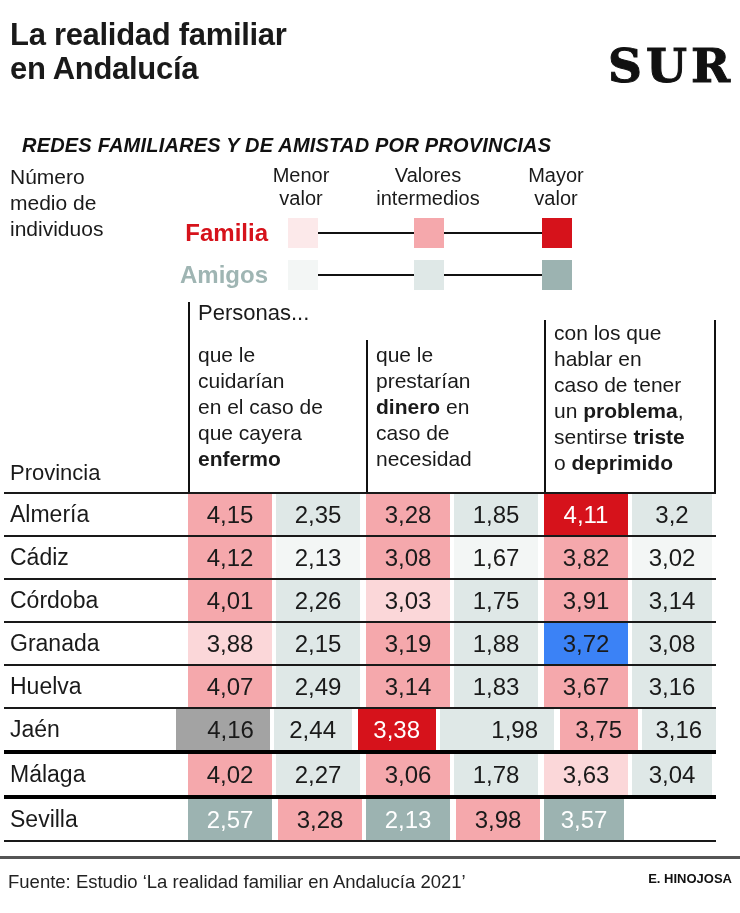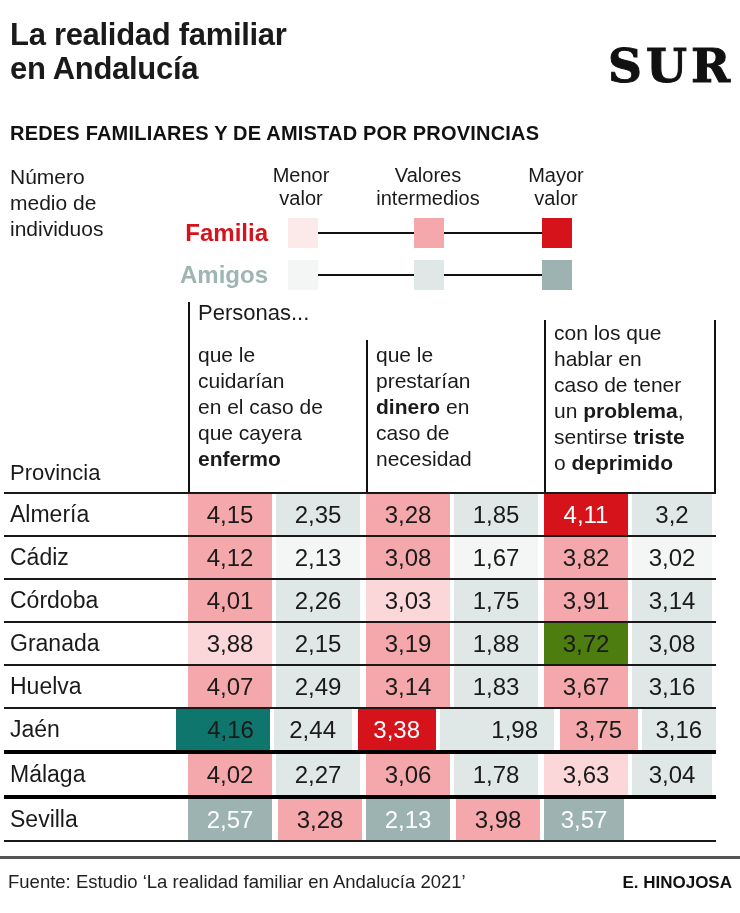--- a/index.html
+++ b/index.html
@@ -5,22 +5,22 @@
   html,body{margin:0;padding:0;background:#fff;}
   #page{position:relative;width:740px;height:913px;background:#fff;overflow:hidden;
         font-family:"Liberation Sans",sans-serif;color:#1a1a1a;}
   .preline{white-space:pre-line;}
 
   
   #title{position:absolute;left:10px;top:18px;margin:0;font-size:31px;line-height:34px;
          font-weight:bold;letter-spacing:-0.3px;color:#1a1a1a;}
   #logo{position:absolute;right:6px;top:14px;font-family:"DejaVu Serif",serif;font-weight:bold;
         font-size:47px;letter-spacing:4px;color:#111;margin-top:24px;-webkit-text-stroke:1px #111;}
-  #section-title{position:absolute;left:10px;top:122px;margin:0;font-size:20px;font-weight:bold;
-        letter-spacing:0.2px;color:#111;}
+  #section-title{position:absolute;left:10px;top:122px;margin:12px;font-size:20px;font-weight:bold;
+        letter-spacing:0.2px;color:#111;font-style:italic;}
 
   
   #legend{position:absolute;left:0;top:158px;width:740px;height:142px;}
   #unit-label{position:absolute;left:10px;top:6px;font-size:21px;line-height:26px;}
   .scale-label{position:absolute;top:6px;transform:translateX(-50%);text-align:center;
         font-size:20px;line-height:23px;}
   .legend-row{position:absolute;left:0;width:740px;height:30px;}
   .legend-row.r0{top:60px;}
   .legend-row.r1{top:102px;}
   .legend-name{position:absolute;left:0;top:0;width:268px;text-align:right;font-size:24px;
@@ -48,23 +48,23 @@
   .trow{display:flex;height:43px;box-sizing:border-box;border-top:2px solid #191919;}
   .trow.thick{height:45px;border-top:4px solid #000;}
   .province{width:174px;padding-left:6px;font-size:23px;line-height:41px;}
   .cell{width:84px;text-align:center;font-size:24px;line-height:41px;}
   .cell.c0{margin-left:4px}.cell.c1{margin-left:4px}.cell.c2{margin-left:6px}
   .cell.c3{margin-left:4px}.cell.c4{margin-left:6px}.cell.c5{margin-left:4px;width:80px}
 
   
   #footer{position:absolute;left:0;top:856px;width:740px;box-sizing:border-box;
         border-top:3px solid #555;padding:12px 8px 0 8px;display:flex;
-        justify-content:space-between;align-items:flex-end;}
+        justify-content:space-between;align-items:flex-start;}
   #source{font-size:18.5px;color:#222;}
-  #author{font-size:17px;font-weight:bold;color:#111;}
+  #author{font-size:13px;font-weight:bold;color:#111;}
 </style>
 </head>
 <body>
 
 <div id="page">
 
   <h1 id="title" class="preline">La realidad familiar
 en Andalucía</h1>
   <div id="logo">SUR</div>
   <h2 id="section-title">REDES FAMILIARES Y DE AMISTAD POR PROVINCIAS</h2>
@@ -152,35 +152,35 @@
         <div class="cell c3" style="background: rgb(223, 232, 231);">1,75</div>
         <div class="cell c4" style="background: rgb(245, 168, 172);">3,91</div>
         <div class="cell c5" style="background: rgb(223, 232, 231);">3,14</div>
       </div>
       <div class="trow">
         <div class="province">Granada</div>
         <div class="cell c0" style="background: rgb(251, 215, 217);">3,88</div>
         <div class="cell c1" style="background: rgb(223, 232, 231);">2,15</div>
         <div class="cell c2" style="background: rgb(245, 168, 172);">3,19</div>
         <div class="cell c3" style="background: rgb(223, 232, 231);">1,88</div>
-        <div class="cell c4" style="background: #4d7c0f;">3,72</div>
+        <div class="cell c4" style="background: #3b82f6;">3,72</div>
         <div class="cell c5" style="background: rgb(223, 232, 231);">3,08</div>
       </div>
       <div class="trow">
         <div class="province">Huelva</div>
         <div class="cell c0" style="background: rgb(245, 168, 172);">4,07</div>
         <div class="cell c1" style="background: rgb(223, 232, 231);">2,49</div>
         <div class="cell c2" style="background: rgb(245, 168, 172);">3,14</div>
         <div class="cell c3" style="background: rgb(223, 232, 231);">1,83</div>
         <div class="cell c4" style="background: rgb(245, 168, 172);">3,67</div>
         <div class="cell c5" style="background: rgb(223, 232, 231);">3,16</div>
       </div>
       <div class="trow">
         <div class="province">Jaén</div>
-        <div class="cell c0" style="background: #0f766e; padding-left: 16px;">4,16</div>
+        <div class="cell c0" style="background: #a3a3a3; padding-left: 16px;">4,16</div>
         <div class="cell c1" style="background: rgb(223, 232, 231);">2,44</div>
         <div class="cell c2" style="background: rgb(214, 18, 27); color: rgb(255, 255, 255);">3,38</div>
         <div class="cell c3" style="background: rgb(223, 232, 231); padding-left: 36px;">1,98</div>
         <div class="cell c4" style="background: rgb(245, 168, 172);">3,75</div>
         <div class="cell c5" style="background: rgb(223, 232, 231);">3,16</div>
       </div>
       <div class="trow thick">
         <div class="province">Málaga</div>
         <div class="cell c0" style="background: rgb(245, 168, 172);">4,02</div>
         <div class="cell c1" style="background: rgb(223, 232, 231);">2,27</div>

